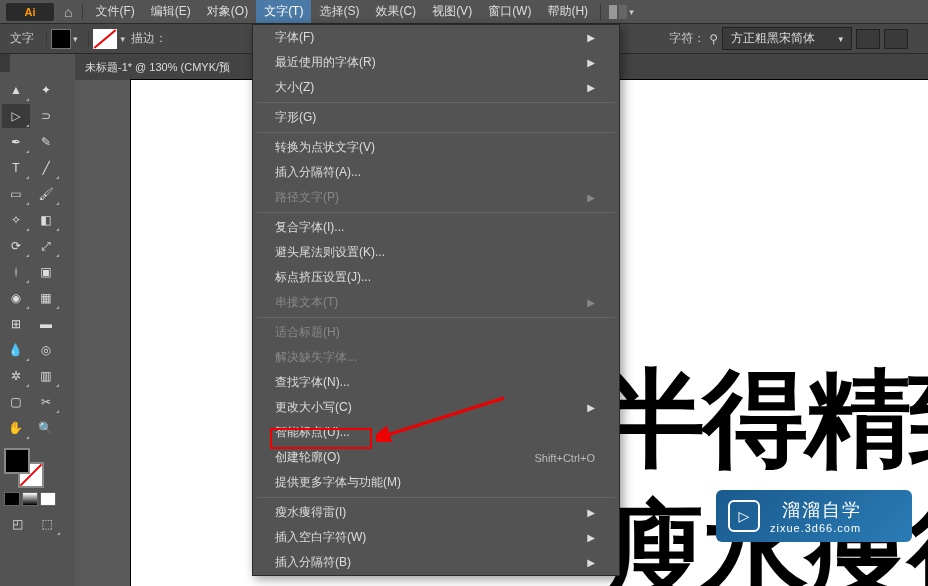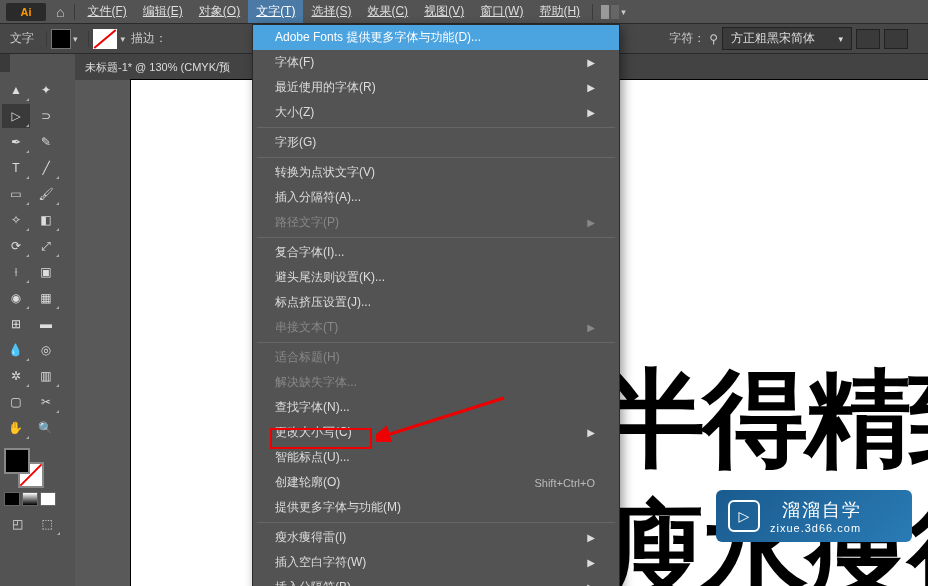--- a/index.html
+++ b/index.html
@@ -1,22 +1,22 @@
 <!DOCTYPE html>
 <html><head>
   <meta charset="utf-8">
   <style>
     * { margin: 0; padding: 0; box-sizing: border-box; user-select: none; }
     body { width: 928px; height: 586px; overflow: hidden; background: #535353; font-family: "Microsoft YaHei", sans-serif; font-size: 12px; color: #ccc; position: relative; }
     
     .menubar { height: 24px; background: #535353; display: flex; align-items: center; padding-left: 6px; border-bottom: 1px solid #2a2a2a; }
-    .ai-logo { width: 40px; height: 18px; background: #2a2a2a; color: #ff9a00; display: flex; align-items: center; justify-content: center; font-weight: bold; font-size: 11px; border-radius: 2px; margin-right: 8px; }
+    .ai-logo { width: 48px; height: 18px; background: #2a2a2a; color: #ff9a00; display: flex; align-items: center; justify-content: center; font-weight: bold; font-size: 11px; border-radius: 2px; margin-right: 8px; }
     .home-icon { margin: 0 6px 0 2px; color: #ccc; font-size: 14px; }
     .sep { width: 1px; height: 16px; background: #3a3a3a; margin: 0 4px; }
-    .menu-item { padding: 3px 8px; color: #ddd; cursor: pointer; text-decoration: underline; }
+    .menu-item { padding: 3px 8px; color: #ddd; cursor: pointer; }
     .menu-item.active { background: #4a7aa5; color: #fff; }
     .menubar-right { margin-left: 4px; display: flex; align-items: center; }
     
     .options-bar { height: 30px; background: #474747; display: flex; align-items: center; padding: 0 10px; border-bottom: 1px solid #2a2a2a; }
     .opt-label { margin-right: 8px; }
     .color-swatch { width: 20px; height: 20px; background: #000; border: 1px solid #777; margin-right: 2px; }
     .swatch-arrow { color: #ccc; margin-right: 6px; font-size: 9px; }
     .no-stroke { width: 24px; height: 20px; background: #fff; position: relative; margin-right: 4px; }
     .no-stroke::after { content: ''; position: absolute; width: 28px; height: 2px; background: #e00; transform: rotate(-40deg); top: 9px; left: -2px; }
     .font-section { position: absolute; right: 20px; display: flex; align-items: center; gap: 4px; }
@@ -193,23 +193,20 @@
 </div>
 
 <div class="canvas-area">
   <div class="artboard">
     <div class="big-text text1">半得精致</div>
     <div class="big-text text2">瘦水痩得雷</div>
   </div>
 </div>
 
 <div class="dropdown" id="dd">
-    <div class="dd-item hl">
-      <span>Adobe Fonts 提供更多字体与功能(D)...</span>
-    </div>
     <div class="dd-item">
       <span>字体(F)</span>
       <span class="sub-arrow">▶</span>
     </div>
     <div class="dd-item">
       <span>最近使用的字体(R)</span>
       <span class="sub-arrow">▶</span>
     </div>
     <div class="dd-item">
       <span>大小(Z)</span>

